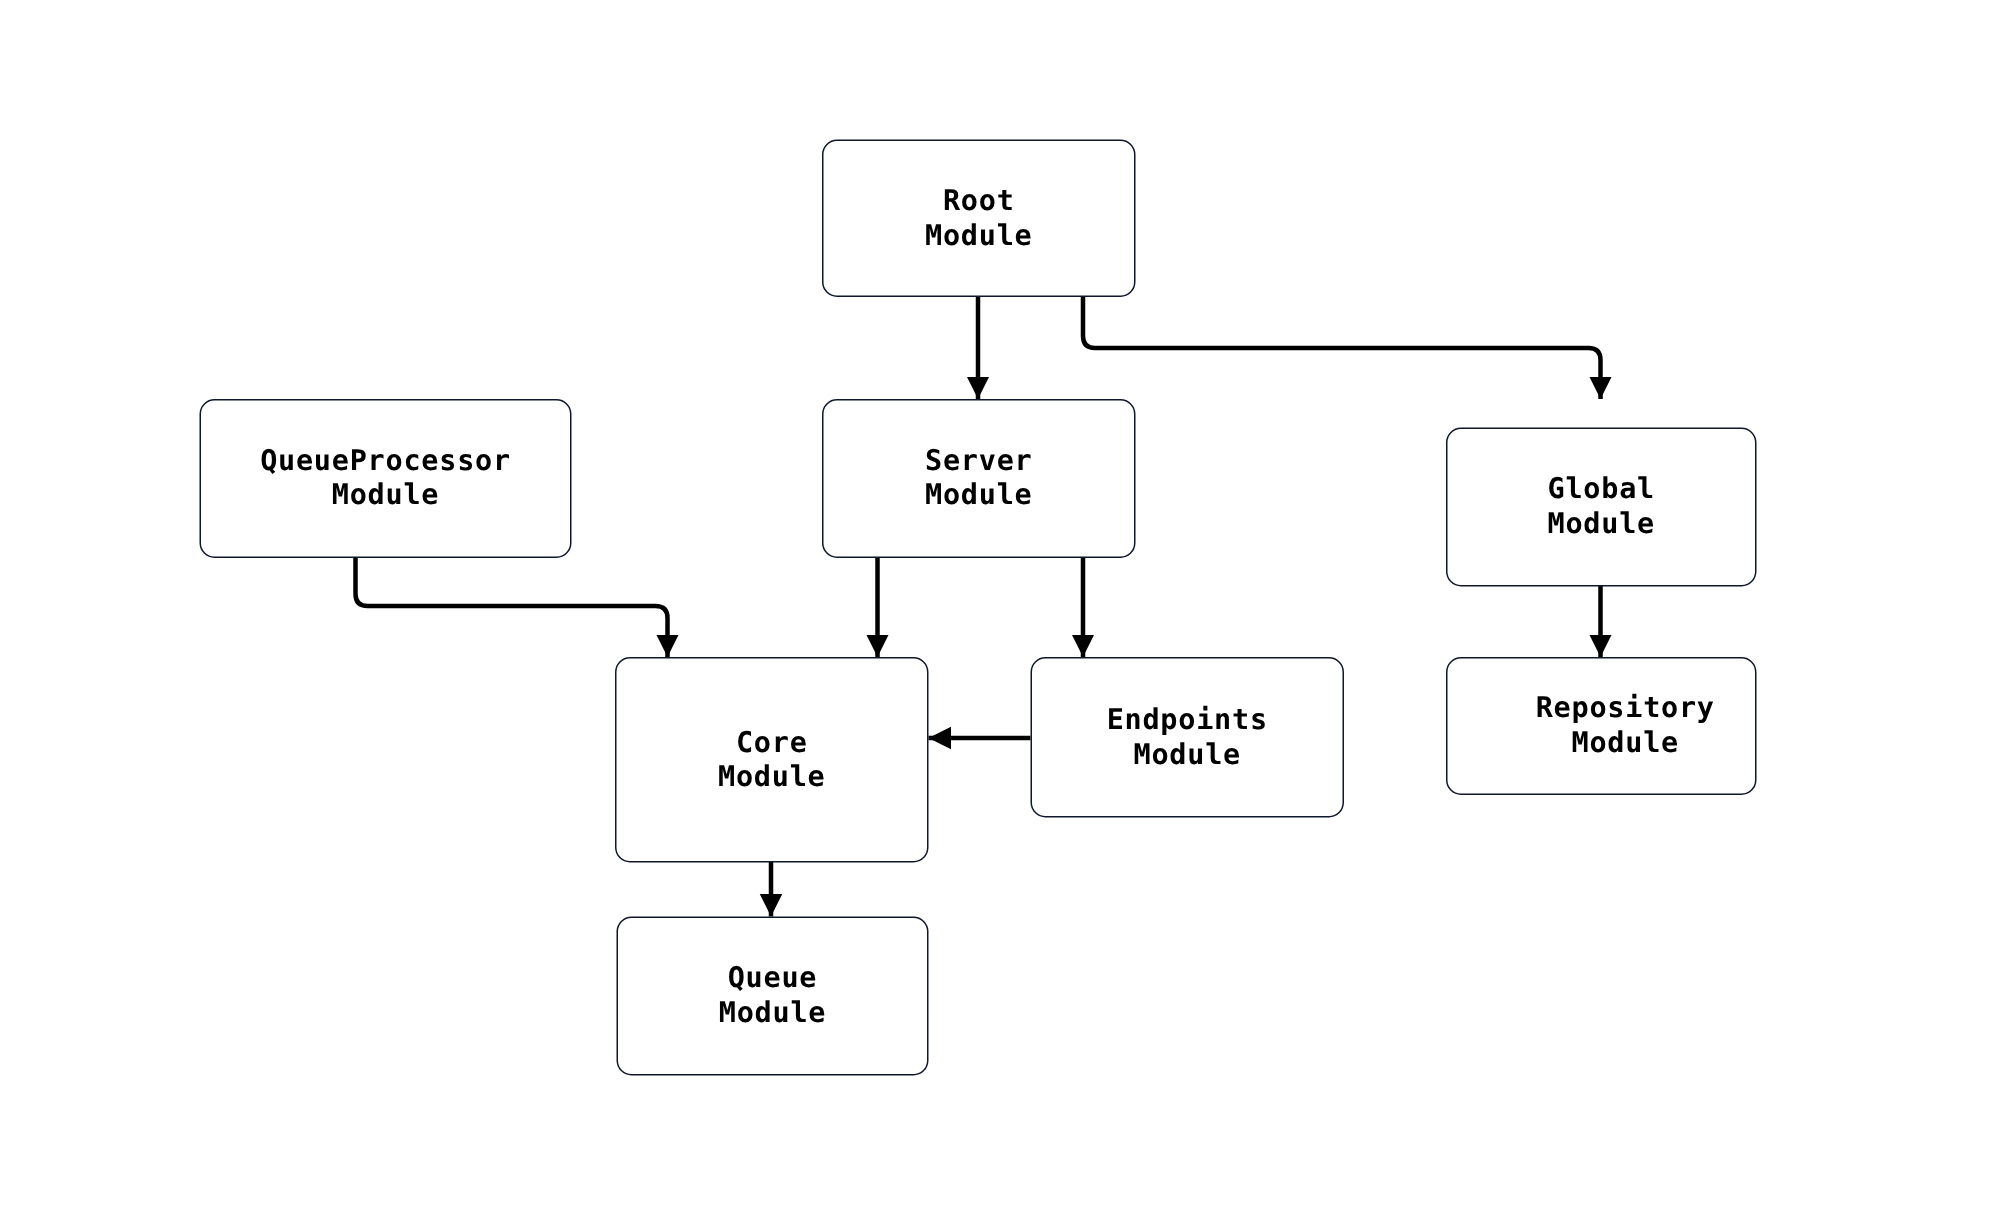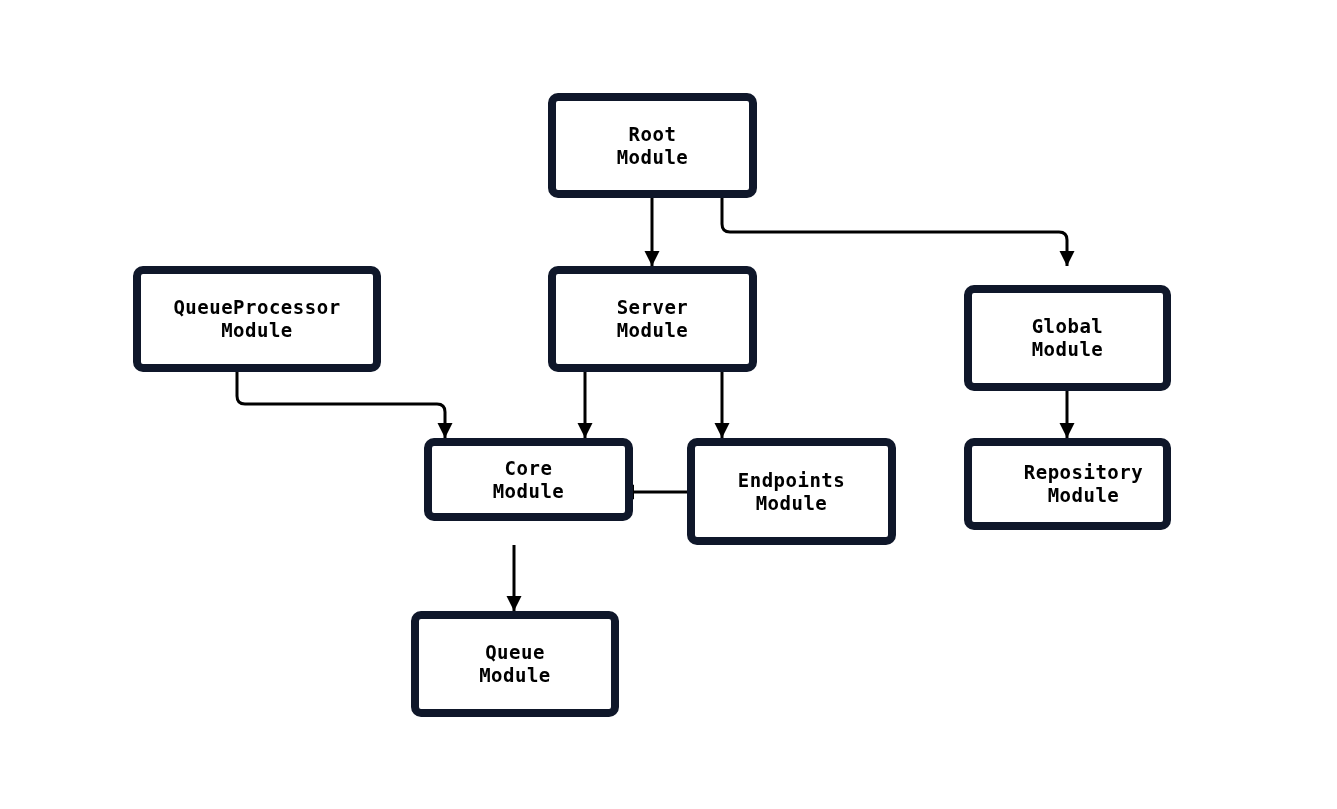--- a/index.html
+++ b/index.html
@@ -23,21 +23,21 @@
     height: 809px;
   }
   .edges-layer path.edge {
     fill: none;
     stroke: #000000;
     stroke-width: 3;
   }
   .node {
     position: absolute;
     box-sizing: border-box;
-    border: 8px solid #0f172a;
+    border: 1px solid #0f172a;
     border-radius: 10px;
     background: #ffffff;
     display: flex;
     align-items: center;
     justify-content: center;
   }
   .node-label {
     font-family: "DejaVu Sans Mono", monospace;
     font-weight: bold;
     font-size: 19px;
@@ -79,21 +79,21 @@
 Module</span>
       </div>
       <div class="node" style="left: 548px; top: 266px; width: 209px; height: 106px;">
         <span class="node-label">Server
 Module</span>
       </div>
       <div class="node" style="left: 964px; top: 266px; width: 207px; height: 106px; margin-top: 19px;">
         <span class="node-label">Global
 Module</span>
       </div>
-      <div class="node" style="left: 424px; top: 438px; width: 209px; height: 83px;">
+      <div class="node" style="left: 410px; top: 438px; width: 209px; height: 137px;">
         <span class="node-label">Core
 Module</span>
       </div>
       <div class="node" style="left: 687px; top: 438px; width: 209px; height: 107px;">
         <span class="node-label">Endpoints
 Module</span>
       </div>
       <div class="node" style="left: 964px; top: 438px; width: 207px; height: 92px; padding-left: 32px;">
         <span class="node-label">Repository
 Module</span>

